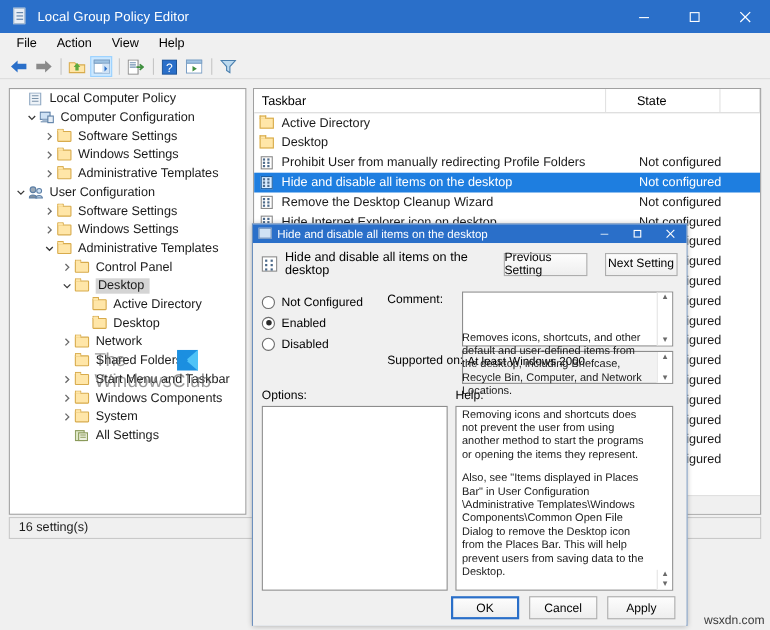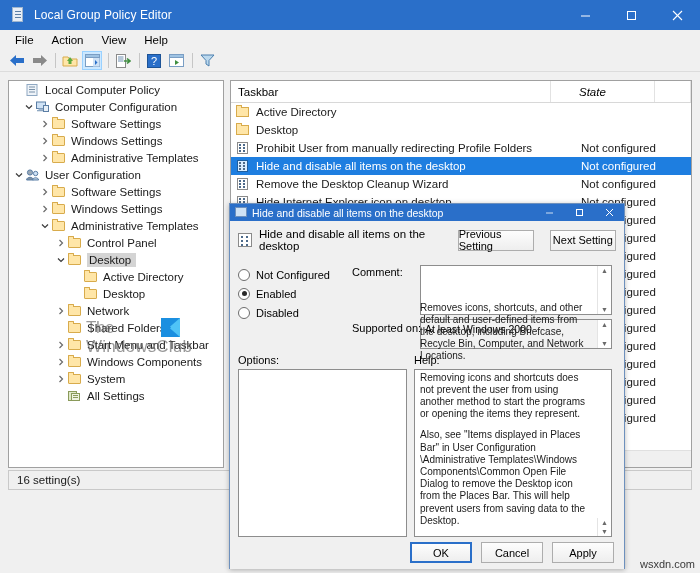--- a/index.html
+++ b/index.html
@@ -202,21 +202,21 @@
     position: relative;
   }
   #list-header .col {
     height: 21px;
     display: flex; align-items: center;
     padding-left: 7px;
     box-sizing: border-box;
     border-right: 1px solid #e2e2e2;
   }
   #list-header .col.c-setting { width: 320px; }
-  #list-header .col.c-state { width: 104px; padding-left: 28px; font-style: italic; }
+  #list-header .col.c-state { width: 104px; padding-left: 28px; }
   #list-header .col.c-comment { width: 36px; }
 
   .lrow {
     height: 18px;
     display: flex;
     align-items: center;
     font-size: 11.5px;
     color: #1a1a1a;
     white-space: nowrap;
   }

